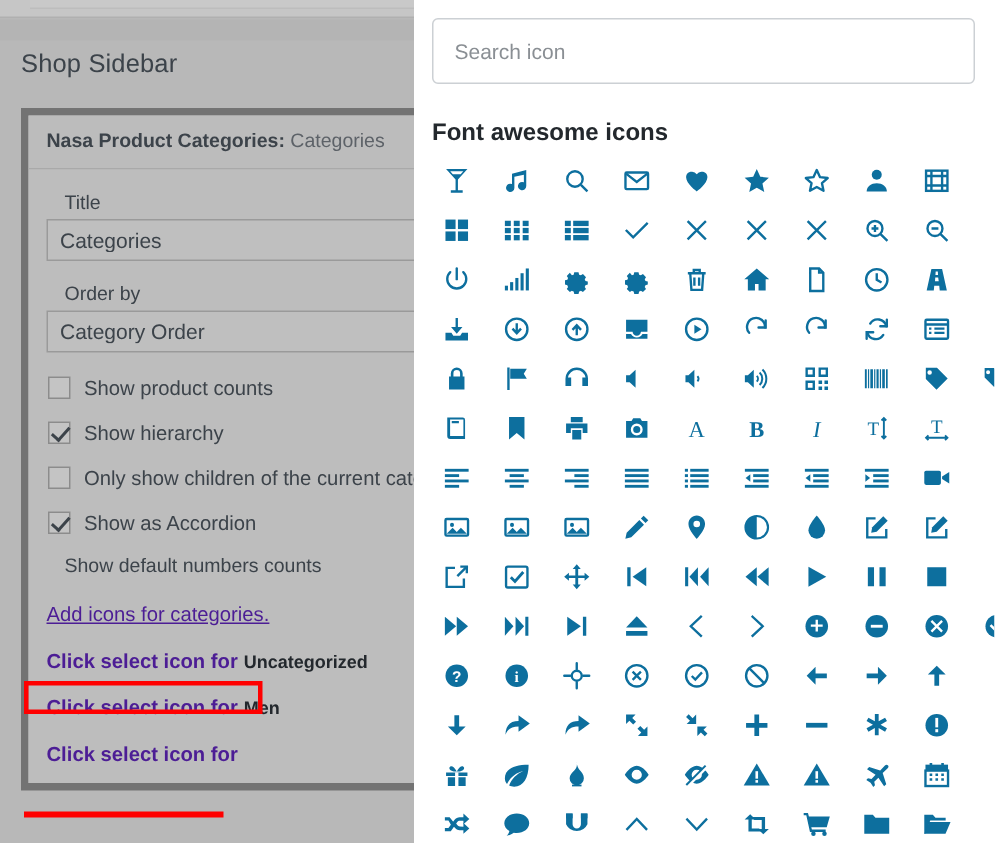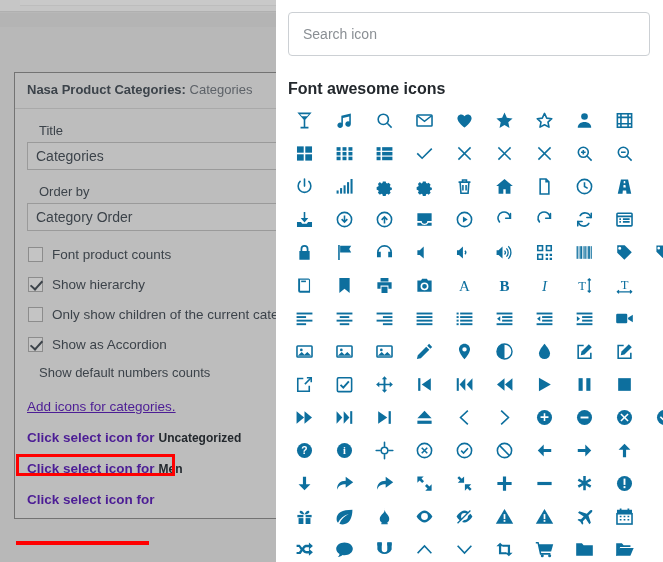--- a/index.html
+++ b/index.html
@@ -52,21 +52,21 @@
     font-size: 17px;
     color: #3c434a;
     letter-spacing: .1px;
   }
 
   .widget-box {
     position: absolute;
     left: 14px; top: 72px;
     width: 300px;
     background: #bdbdbd;
-    border: 1px solid #737373;
+    border: 5px solid #737373;
   }
   .widget-head {
     height: 36px;
     padding: 9px 12px 0 12px;
     font-size: 13px;
     color: #3c434a;
     border-bottom: 1px solid #a9a9a9;
     background: #bcbcbc;
     white-space: nowrap;
   }
@@ -213,20 +213,21 @@
 <body>
 
 <div id="app">
 
   <div class="admin-pane">
     <div class="top-strip">
       <div class="top-strip-inner"></div>
     </div>
     <div class="strip2"></div>
 
+    <div class="pane-title">Shop Sidebar</div>
 
     <div class="widget-box">
       <div class="widget-head">
         <b>Nasa Product Categories:</b>
         <span class="sub">Categories</span>
       </div>
 
       <div class="widget-body">
 
         <label class="field-label">Title</label>
@@ -234,21 +235,21 @@
 
         <div class="field-gap"></div>
 
         <label class="field-label">Order by</label>
         <input class="select-input" type="text" readonly="" value="Category Order" style="">
 
         <div style="height:8px"></div>
 
         <div class="check-row">
           <span class="cb"></span>
-          <span class="check-label">Font product counts</span>
+          <span class="check-label">Show product counts</span>
         </div>
         <div class="check-row">
           <span class="cb checked"></span>
           <span class="check-label">Show hierarchy</span>
         </div>
         <div class="check-row">
           <span class="cb"></span>
           <span class="check-label">Only show children of the current category</span>
         </div>
         <div class="check-row">

